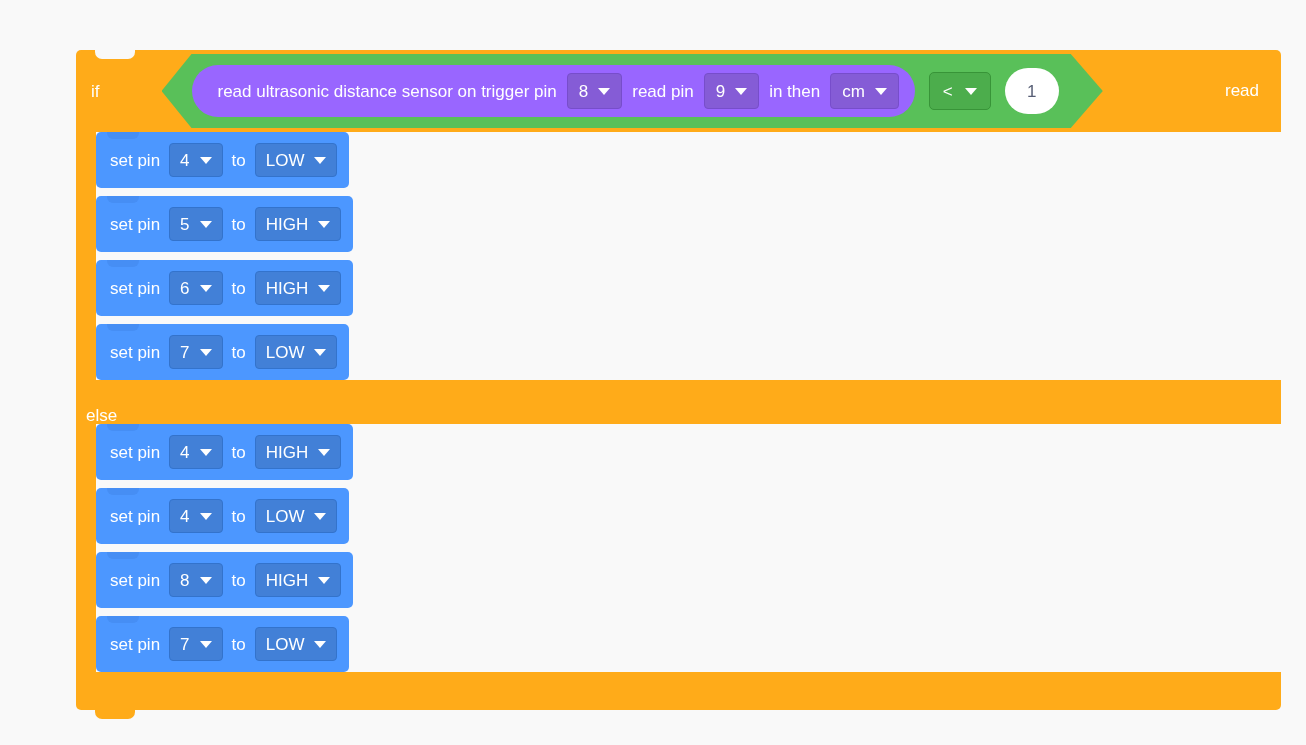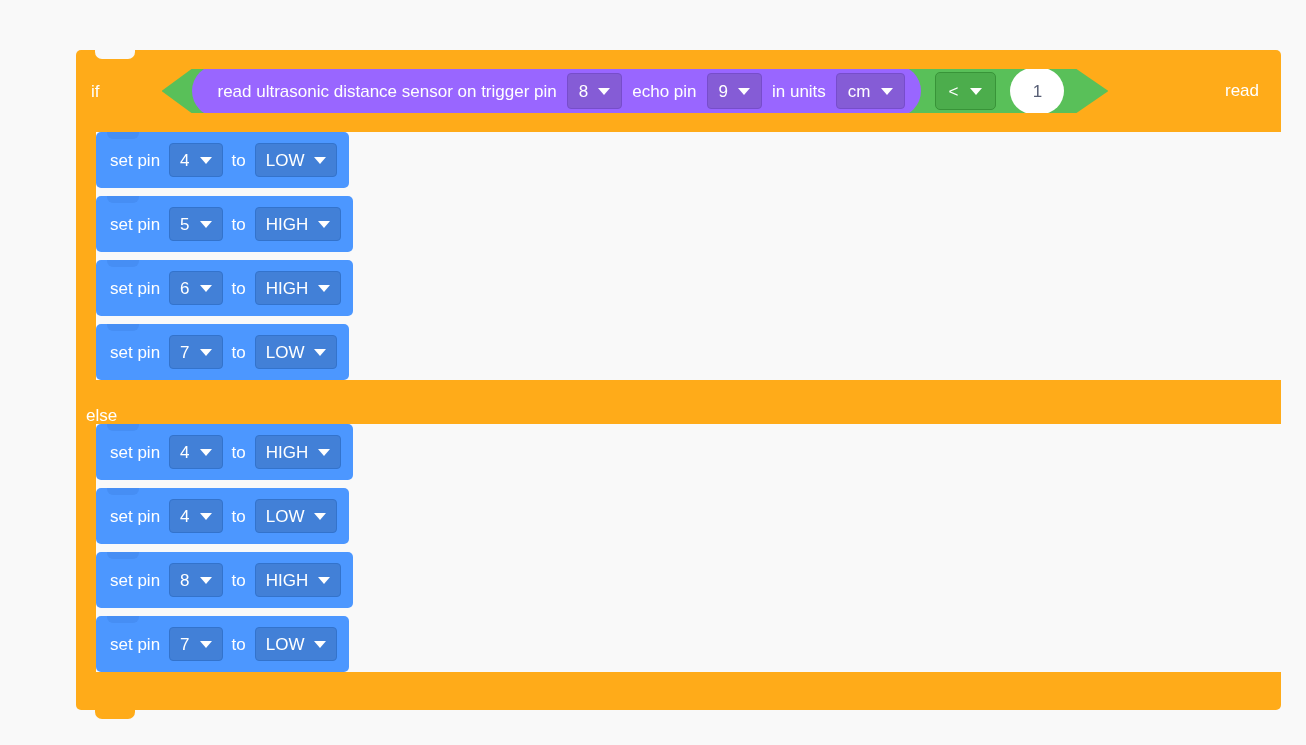--- a/index.html
+++ b/index.html
@@ -185,21 +185,21 @@
     width: 0; height: 0;
     border-left: 6px solid transparent;
     border-right: 6px solid transparent;
     border-top: 7px solid #ffffff;
     flex: 0 0 auto;
   }
 
   
   .bool {
     position: relative;
-    height: 44px;
+    height: 74px;
     background: #59c059;
     display: flex;
     align-items: center;
     padding: 0 0 0 30px;
     box-sizing: border-box;
     margin-left: 2px;
     border-radius: 4px;
     clip-path: polygon(
       30px 0,
       calc(100% - 32px) 0,
@@ -291,28 +291,28 @@
       <div class="bool">
 
         <div class="reporter">
           <span class="rep-text">read ultrasonic distance sensor on trigger pin</span>
 
           <div class="dd-purple">
             <span class="dd-text">8</span>
             <span class="caret"></span>
           </div>
 
-          <span class="rep-text">echo pin</span>
+          <span class="rep-text">read pin</span>
 
           <div class="dd-purple">
             <span class="dd-text">9</span>
             <span class="caret"></span>
           </div>
 
-          <span class="rep-text">in units</span>
+          <span class="rep-text">in then</span>
 
           <div class="dd-purple">
             <span class="dd-text">cm</span>
             <span class="caret"></span>
           </div>
         </div>
 
         <div class="dd-green">
           <span class="dd-text">&lt;</span>
           <span class="caret"></span>

